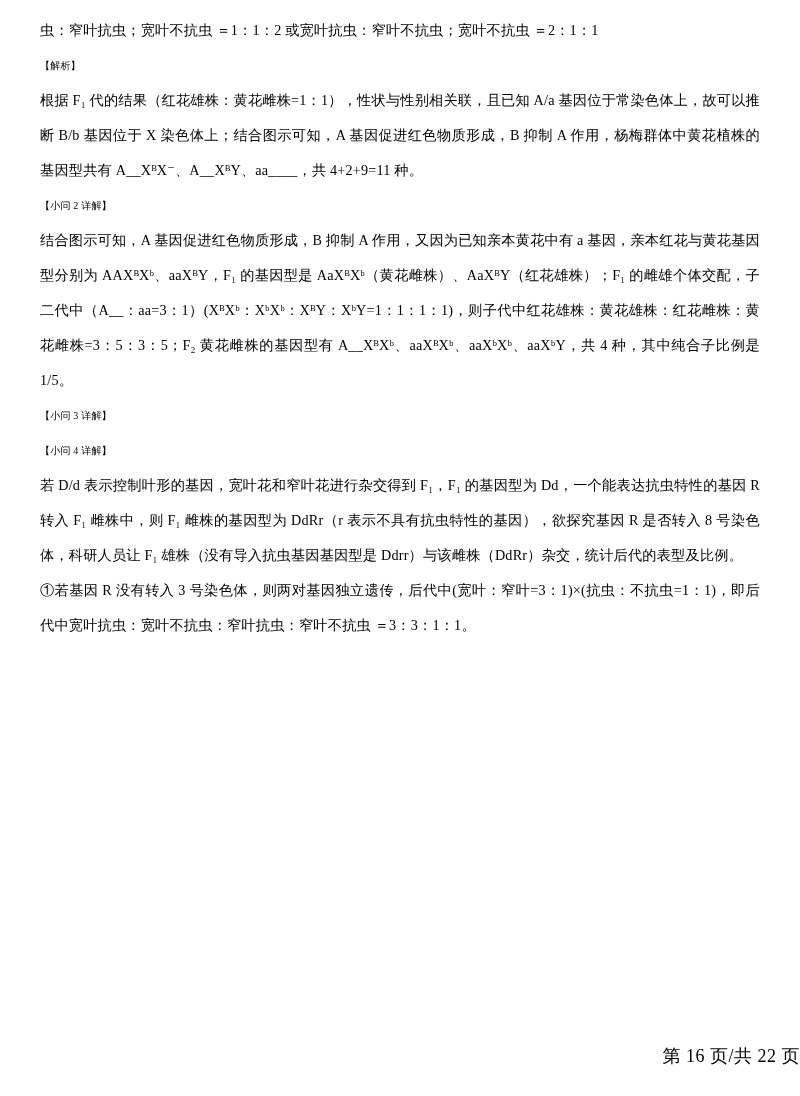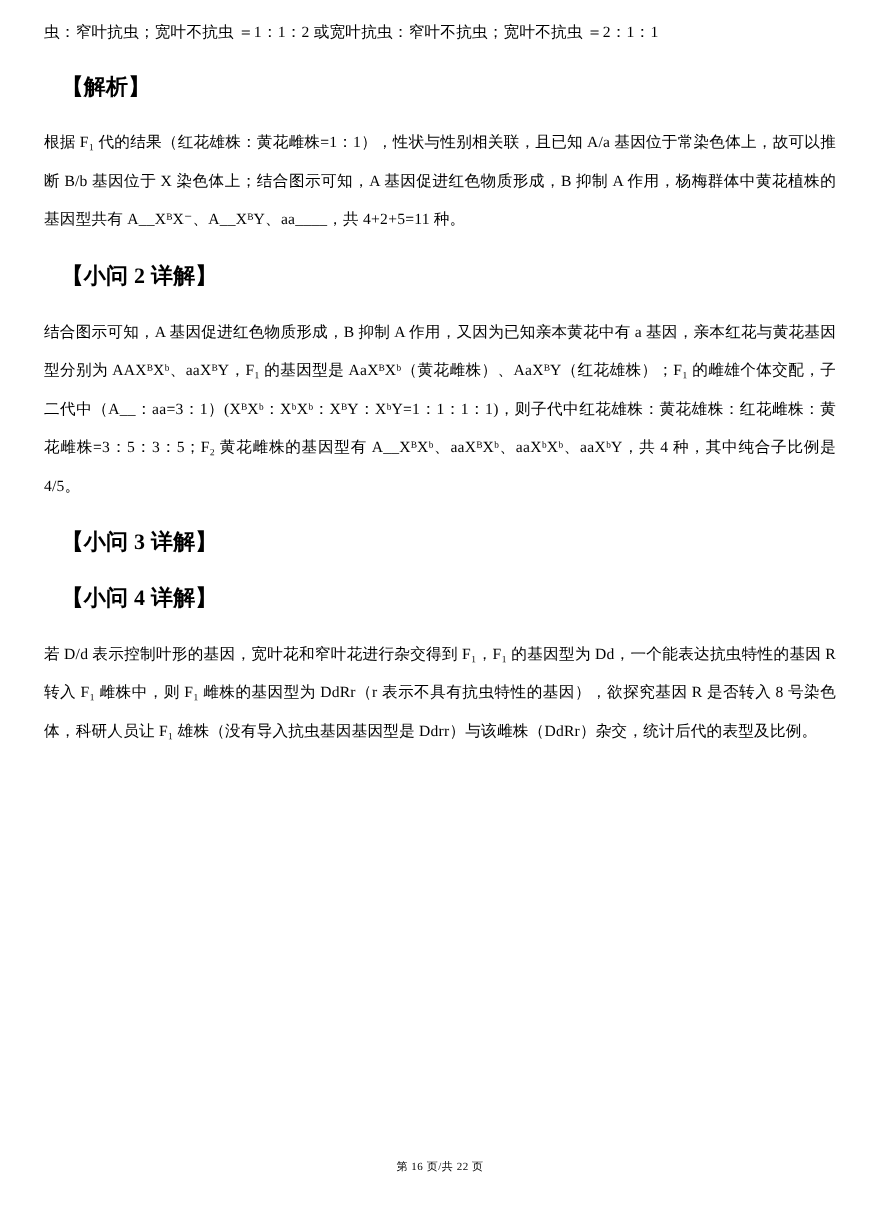--- a/index.html
+++ b/index.html
@@ -24,52 +24,53 @@
   }
   p {
     margin: 0 0 0 0;
     font-size: 14.2px;
     line-height: 35px;
     text-align: justify;
     text-justify: inter-ideograph;
     letter-spacing: 0.2px;
   }
   .sec-head {
-    font-weight: bold;
-    font-size: 20px;
+    font-weight: normal;
+    font-size: 10px;
     line-height: 35px;
-    margin: 16px;
+    margin: 0;
   }
   .first-line {
     line-height: 32px;
     margin-bottom: 2px;
   }
   .footer {
     position: absolute;
     left: 0;
     right: 0;
     bottom: 28px;
-    text-align: center;
-    font-size: 10px;
+    text-align: right;
+    font-size: 18px;
     letter-spacing: 0.5px;
   }
 </style>
 </head>
 <body>
 
 <div class="page">
 
   <p class="first-line">虫：窄叶抗虫；宽叶不抗虫 ＝1：1：2 或宽叶抗虫：窄叶不抗虫；宽叶不抗虫 ＝2：1：1</p>
 
   <p class="sec-head">【解析】</p>
 
-  <p>根据 F₁ 代的结果（红花雄株：黄花雌株=1：1），性状与性别相关联，且已知 A/a 基因位于常染色体上，故可以推断 B/b 基因位于 X 染色体上；结合图示可知，A 基因促进红色物质形成，B 抑制 A 作用，杨梅群体中黄花植株的基因型共有 A__XᴮX⁻、A__XᴮY、aa____，共 4+2+5=11 种。</p>
+  <p>根据 F₁ 代的结果（红花雄株：黄花雌株=1：1），性状与性别相关联，且已知 A/a 基因位于常染色体上，故可以推断 B/b 基因位于 X 染色体上；结合图示可知，A 基因促进红色物质形成，B 抑制 A 作用，杨梅群体中黄花植株的基因型共有 A__XᴮX⁻、A__XᴮY、aa____，共 4+2+9=11 种。</p>
 
   <p class="sec-head">【小问 2 详解】</p>
-  <p>结合图示可知，A 基因促进红色物质形成，B 抑制 A 作用，又因为已知亲本黄花中有 a 基因，亲本红花与黄花基因型分别为 AAXᴮXᵇ、aaXᴮY，F₁ 的基因型是 AaXᴮXᵇ（黄花雌株）、AaXᴮY（红花雄株）；F₁ 的雌雄个体交配，子二代中（A__：aa=3：1）(XᴮXᵇ：XᵇXᵇ：XᴮY：XᵇY=1：1：1：1)，则子代中红花雄株：黄花雄株：红花雌株：黄花雌株=3：5：3：5；F₂ 黄花雌株的基因型有 A__XᴮXᵇ、aaXᴮXᵇ、aaXᵇXᵇ、aaXᵇY，共 4 种，其中纯合子比例是 4/5。</p>
+  <p>结合图示可知，A 基因促进红色物质形成，B 抑制 A 作用，又因为已知亲本黄花中有 a 基因，亲本红花与黄花基因型分别为 AAXᴮXᵇ、aaXᴮY，F₁ 的基因型是 AaXᴮXᵇ（黄花雌株）、AaXᴮY（红花雄株）；F₁ 的雌雄个体交配，子二代中（A__：aa=3：1）(XᴮXᵇ：XᵇXᵇ：XᴮY：XᵇY=1：1：1：1)，则子代中红花雄株：黄花雄株：红花雌株：黄花雌株=3：5：3：5；F₂ 黄花雌株的基因型有 A__XᴮXᵇ、aaXᴮXᵇ、aaXᵇXᵇ、aaXᵇY，共 4 种，其中纯合子比例是 1/5。</p>
 
   <p class="sec-head">【小问 3 详解】</p>
 
   <p class="sec-head">【小问 4 详解】</p>
   <p>若 D/d 表示控制叶形的基因，宽叶花和窄叶花进行杂交得到 F₁，F₁ 的基因型为 Dd，一个能表达抗虫特性的基因 R 转入 F₁ 雌株中，则 F₁ 雌株的基因型为 DdRr（r 表示不具有抗虫特性的基因），欲探究基因 R 是否转入 8 号染色体，科研人员让 F₁ 雄株（没有导入抗虫基因基因型是 Ddrr）与该雌株（DdRr）杂交，统计后代的表型及比例。</p>
+  <p>①若基因 R 没有转入 3 号染色体，则两对基因独立遗传，后代中(宽叶：窄叶=3：1)×(抗虫：不抗虫=1：1)，即后代中宽叶抗虫：宽叶不抗虫：窄叶抗虫：窄叶不抗虫 ＝3：3：1：1。</p>
 
   <div class="footer">第 16 页/共 22 页</div>
 </div>
 
 </body></html>

